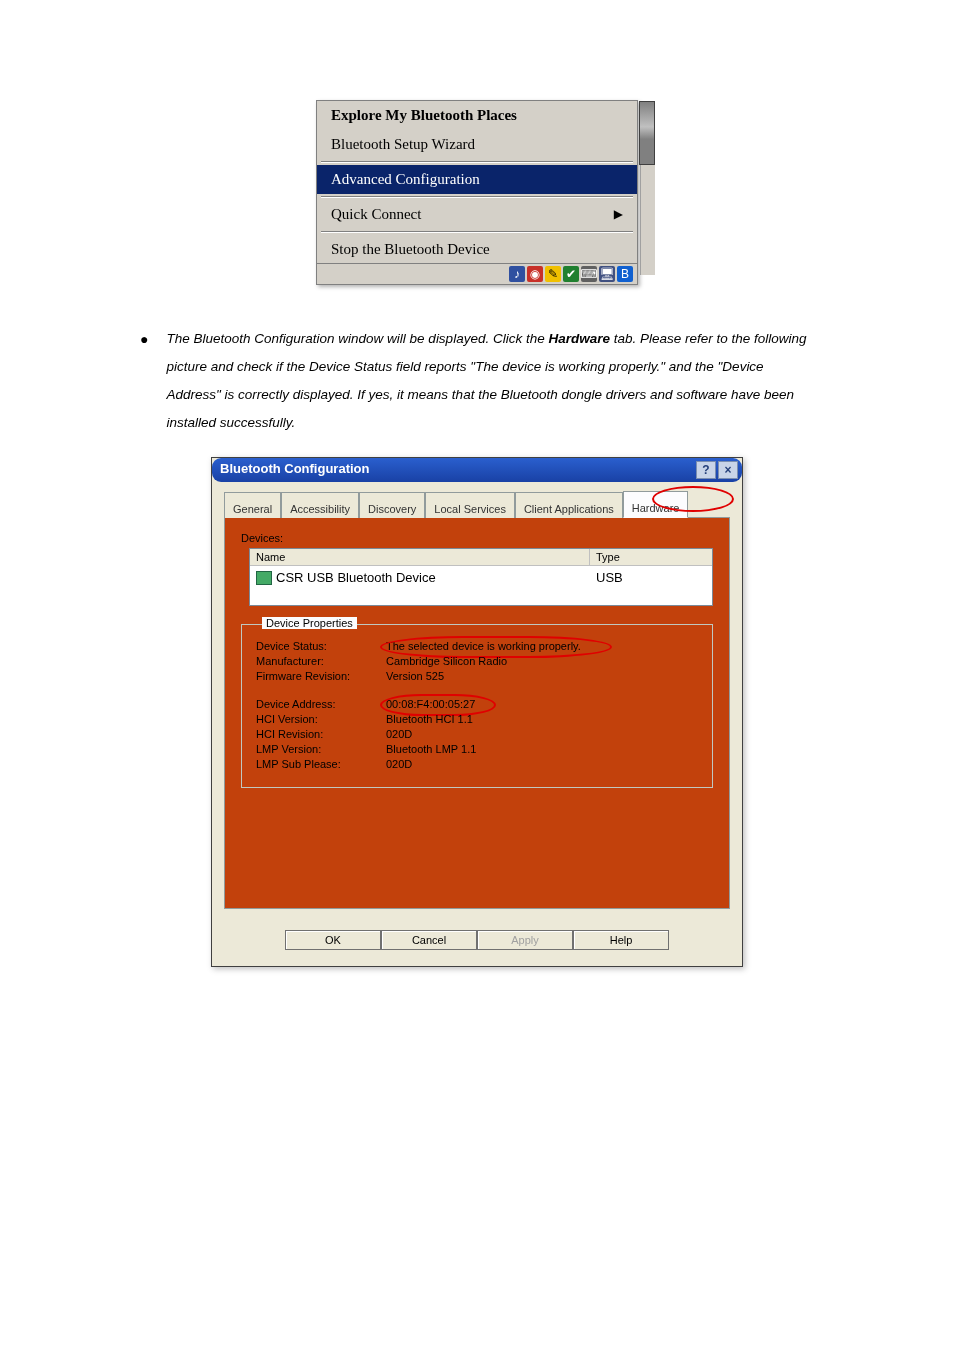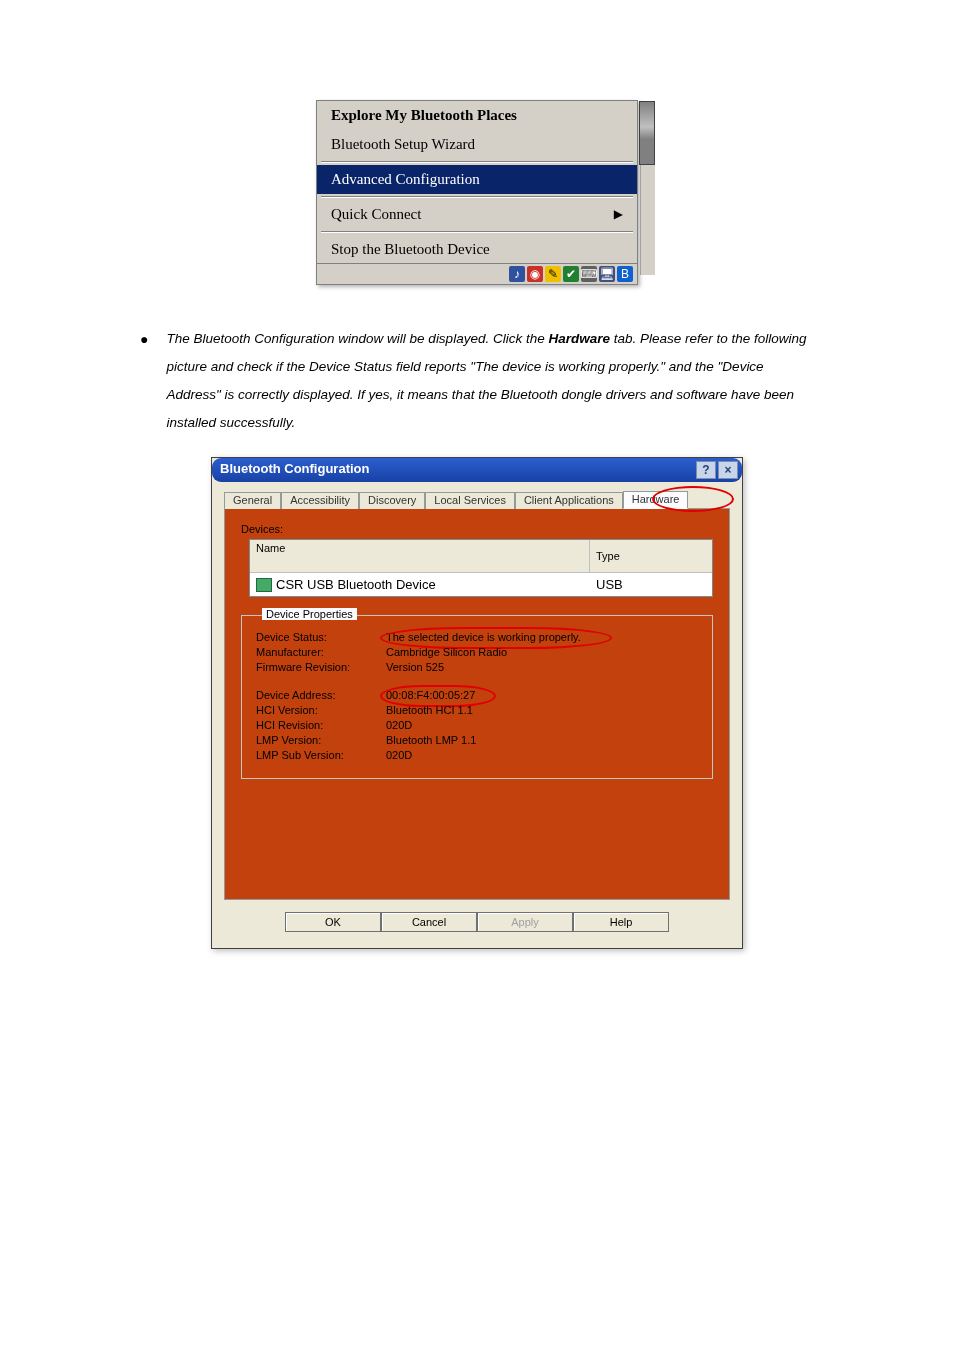--- a/index.html
+++ b/index.html
@@ -158,21 +158,21 @@
     color: #000;
     position: relative;
   }
   .tabs {
     display: flex;
     align-items: flex-end;
     position: relative;
     z-index: 2;
   }
   .tab {
-    padding: 1px 8px 3px 8px;
+    padding: 10px 8px 3px 8px;
     border: 1px solid #919b9c;
     border-bottom: none;
     background: #ece9d8;
     font-size: 11px;
     margin-right: 0px;
     position: relative;
     top: 1px;
     color: #333;
   }
   .tab.active {
@@ -214,21 +214,21 @@
     border-bottom: 1px solid #c0c0c0;
     font-size: 11px;
   }
   .dl-col-name {
     flex: 1;
     padding: 2px 6px;
     border-right: 1px solid #c0c0c0;
   }
   .dl-col-type {
     width: 110px;
-    padding: 10px 6px;
+    padding: 2px 6px;
   }
   .dl-row {
     display: flex;
     font-size: 13px;
     gap: 12px;
   }
   .dl-cell-name {
     flex: 1;
     padding: 4px 6px;
     display: flex;
@@ -292,21 +292,21 @@
     top: -4px;
     width: 112px;
     height: 18px;
     border: 2px solid #e00000;
     border-radius: 50%/70%;
     pointer-events: none;
   }
   .button-row {
     display: flex;
     justify-content: center;
-    margin-top: 12px;
+    margin-top: 21px;
     padding-bottom: 4px;
   }
   .win-btn {
     min-width: 74px;
     padding: 3px 10px;
     background: #ece9d8;
     border: 1px solid #707070;
     font-family: Tahoma, Arial, sans-serif;
     font-size: 11px;
     text-align: center;
@@ -424,21 +424,21 @@
             </div>
             <div class="prop-row">
               <div class="prop-label">HCI Revision:</div>
               <div class="prop-value">020D</div>
             </div>
             <div class="prop-row">
               <div class="prop-label">LMP Version:</div>
               <div class="prop-value">Bluetooth LMP 1.1</div>
             </div>
             <div class="prop-row">
-              <div class="prop-label">LMP Sub Version:</div>
+              <div class="prop-label">LMP Sub Please:</div>
               <div class="prop-value">020D</div>
             </div>
           </div>
         </div>
 
         <div class="button-row">
           <div class="win-btn">OK</div>
           <div class="win-btn">Cancel</div>
           <div class="win-btn disabled">Apply</div>
           <div class="win-btn">Help</div>

